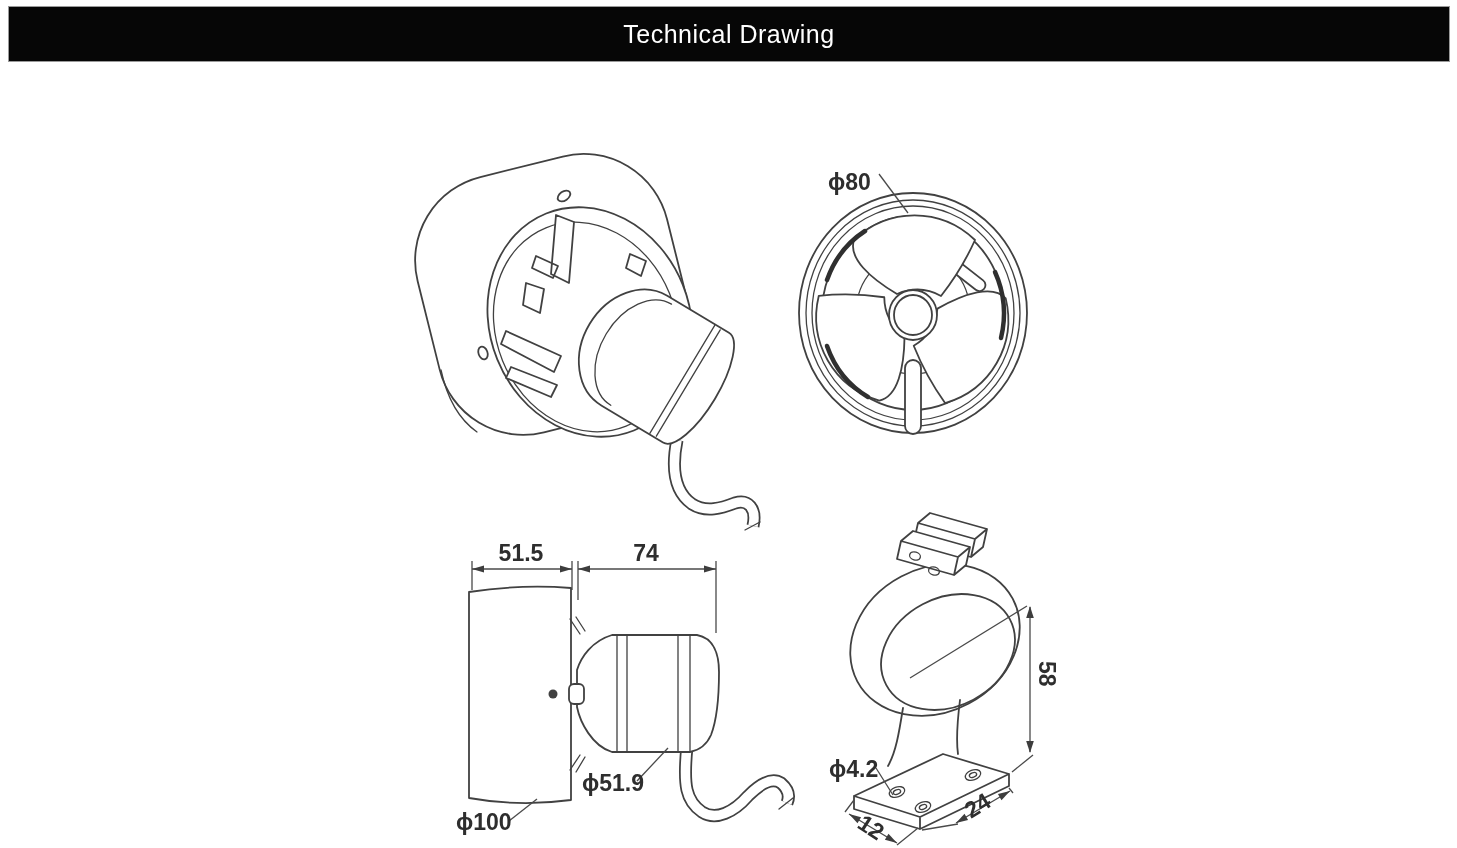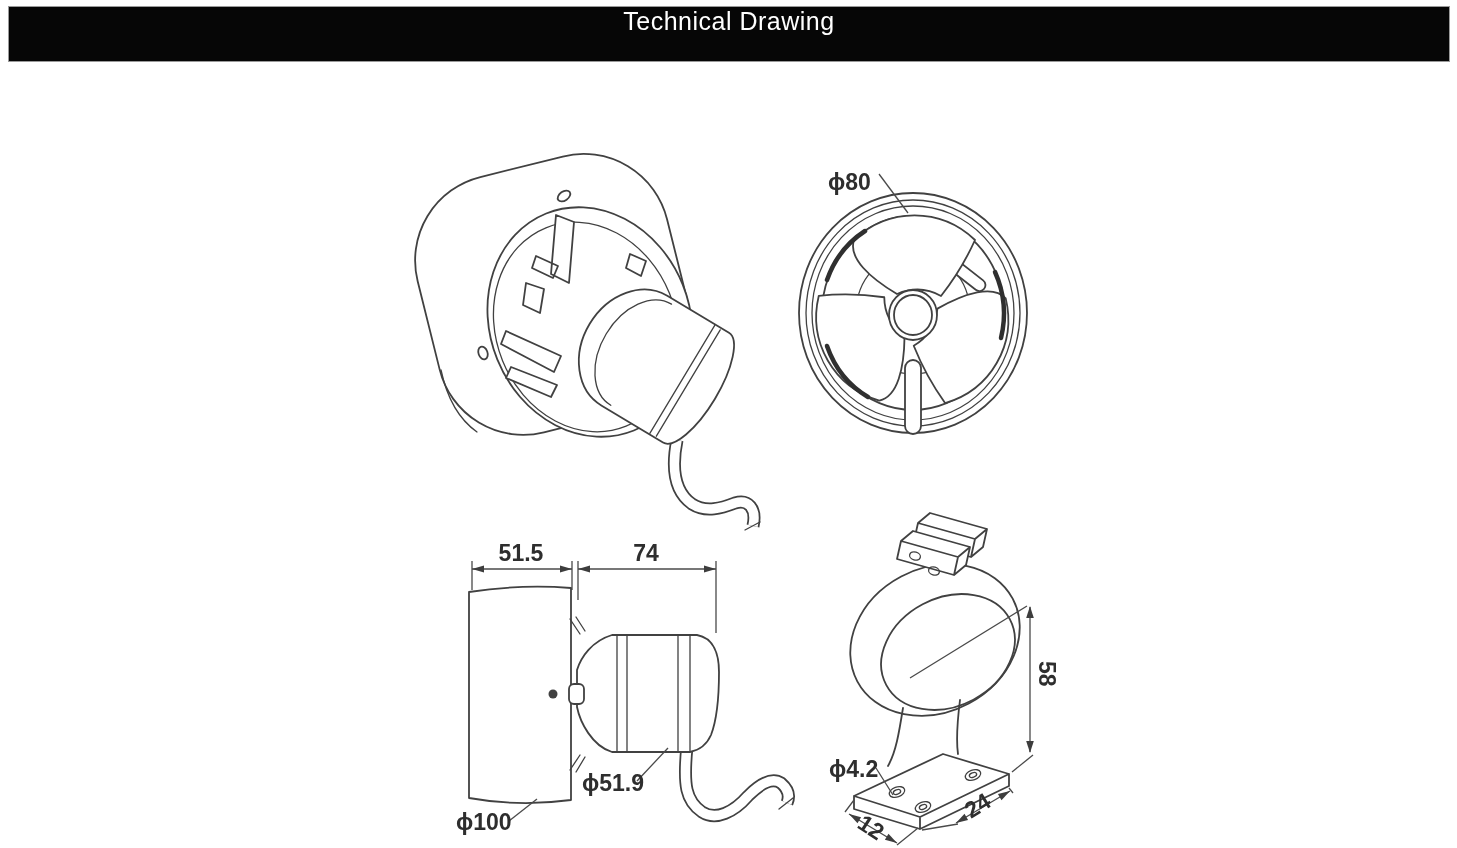--- a/index.html
+++ b/index.html
@@ -1,19 +1,19 @@
 <!DOCTYPE html>
 <html><head>
 <meta charset="utf-8">
 <style>
   html,body{margin:0;padding:0;background:#ffffff;}
   .page{position:relative;width:1457px;height:848px;background:#ffffff;overflow:hidden;
         font-family:"Liberation Sans",sans-serif;}
   .titlebar{position:absolute;left:8px;top:6px;width:1440px;height:54px;background:#060606;
-            border:1px solid #9a9a9a;display:flex;align-items:flex-start;justify-content:center;}
+            border:1px solid #9a9a9a;display:flex;align-items:center;justify-content:center;}
   .titlebar span{color:#ffffff;font-size:25px;font-weight:500;letter-spacing:.5px;}
   svg{position:absolute;left:0;top:0;}
   .ln{fill:none;stroke:#414141;stroke-width:1.8;stroke-linecap:round;stroke-linejoin:round;}
   .lnt{stroke-width:1.3;}
   .wf{fill:#ffffff;stroke:#414141;stroke-width:1.8;stroke-linejoin:round;}
   .dim{fill:none;stroke:#4a4a4a;stroke-width:1.3;}
   .arr{fill:#3d3d3d;stroke:none;}
   .dtxt{font-family:"Liberation Sans",sans-serif;font-weight:700;font-size:23px;fill:#2e2e2e;}
   .heavy{fill:none;stroke:#2f2f2f;stroke-width:4.5;stroke-linecap:round;}
   .cable-o{fill:none;stroke:#414141;stroke-width:13;stroke-linecap:butt;}

